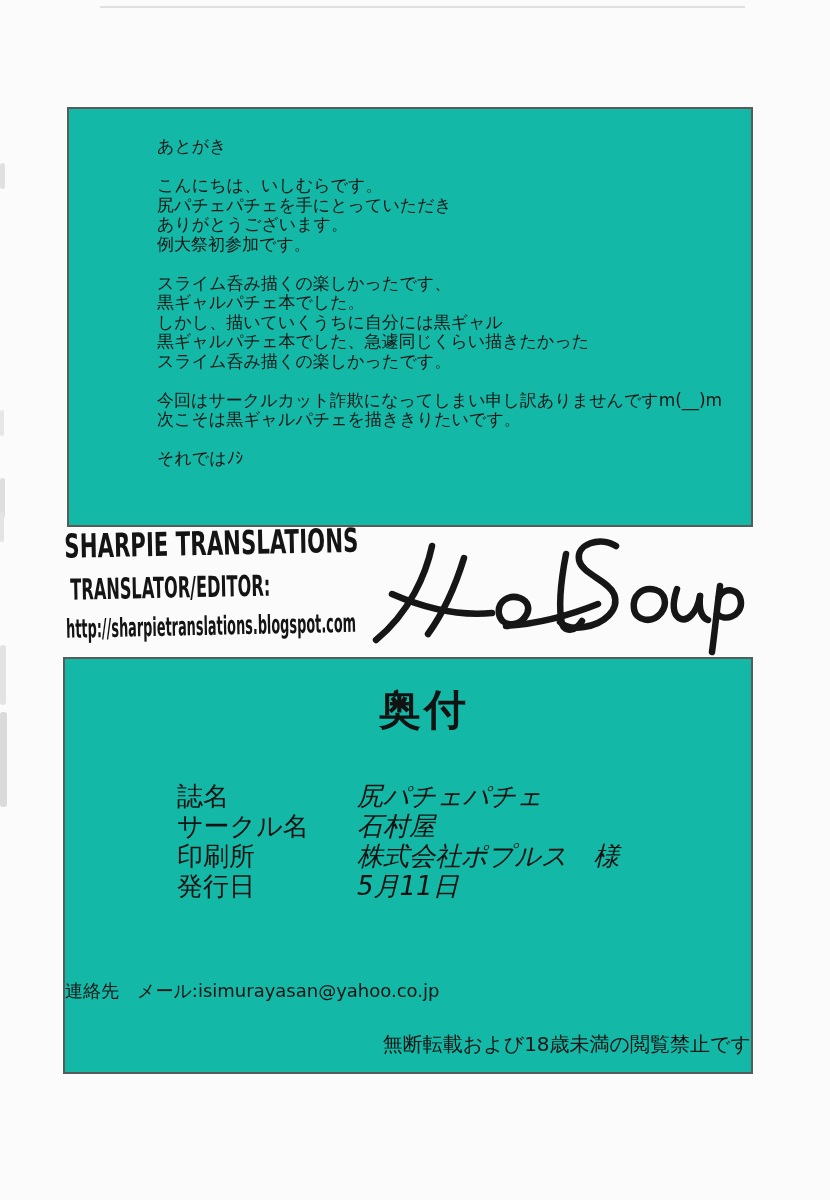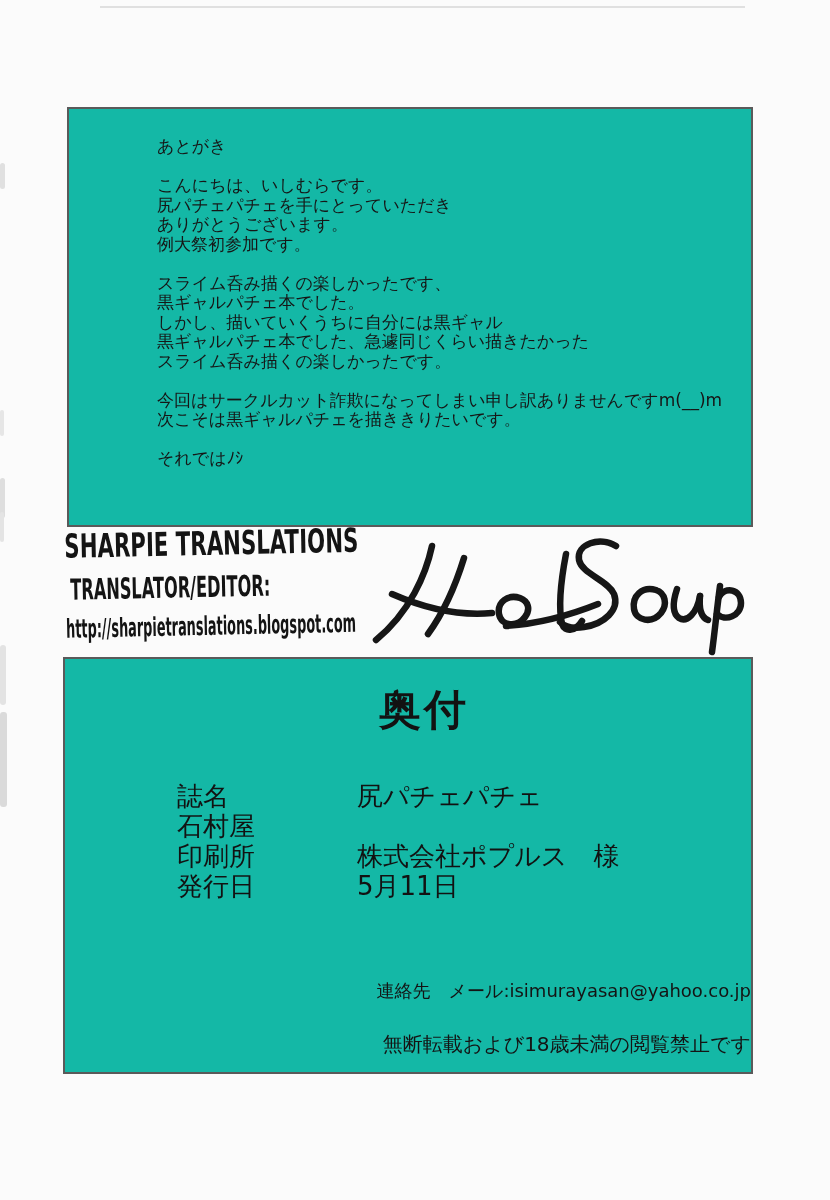--- a/index.html
+++ b/index.html
@@ -32,25 +32,25 @@
     text-align:center;
     font-size:42px; line-height:48px; font-weight:bold;
     letter-spacing:3px; color:#121212;padding-left:16px;
   }
   .col-table {
     position:absolute; left:112px; top:122px;
     font-size:26px; line-height:30px; color:#121212;
   }
   .col-row { display:flex; }
   .col-label { width:180px; white-space:pre; }
-  .col-value { white-space:pre; }
+  .col-value { white-space:pre;font-style:italic; }
 
   .col-contact {
     position:absolute; top:320px; left:0; width:100%;
-    text-align:right; font-size:18px; color:#141414;
+    text-align:left; font-size:18px; color:#141414;
   }
   .col-notice {
     position:absolute; top:372px; left:0; width:100%;
     text-align:right; font-size:20px; letter-spacing:0px; color:#141414;
   }
 
   #credits-svg {
     position:absolute; left:58px; top:530px;
     transform:rotate(-1.2deg); transform-origin:left top;
   }
@@ -133,20 +133,21 @@
 
 <div class="box" id="colophon-box">
   <div class="col-title">奥付</div>
 
   <div class="col-table">
     <div class="col-row">
       <div class="col-label">誌名</div>
       <div class="col-value">尻パチェパチェ</div>
     </div>
     <div class="col-row">
+      <div class="col-label">サークル名</div>
       <div class="col-value">石村屋</div>
     </div>
     <div class="col-row">
       <div class="col-label">印刷所</div>
       <div class="col-value">株式会社ポプルス　様</div>
     </div>
     <div class="col-row">
       <div class="col-label">発行日</div>
       <div class="col-value">5月11日</div>
     </div>

